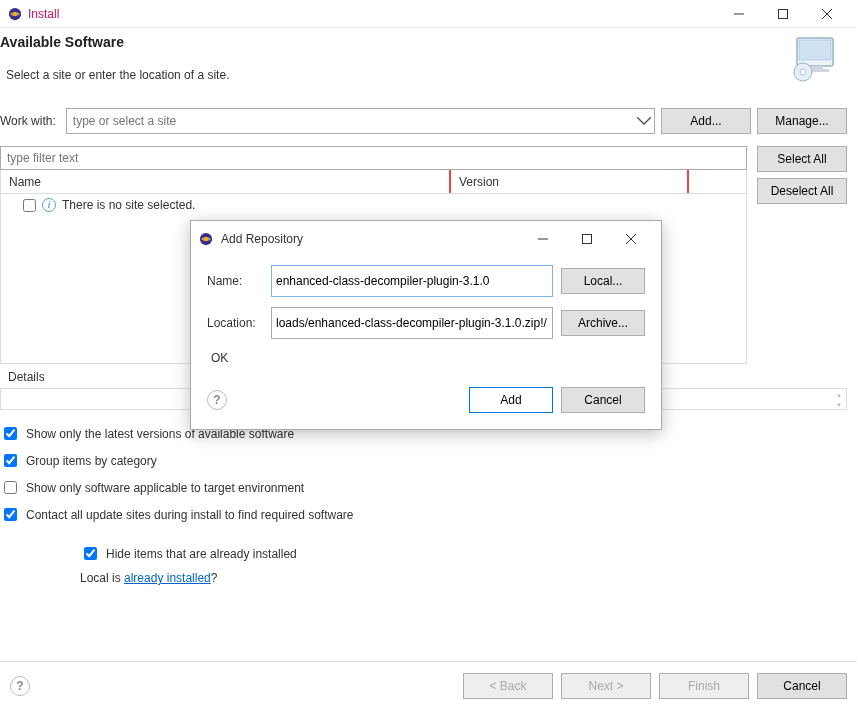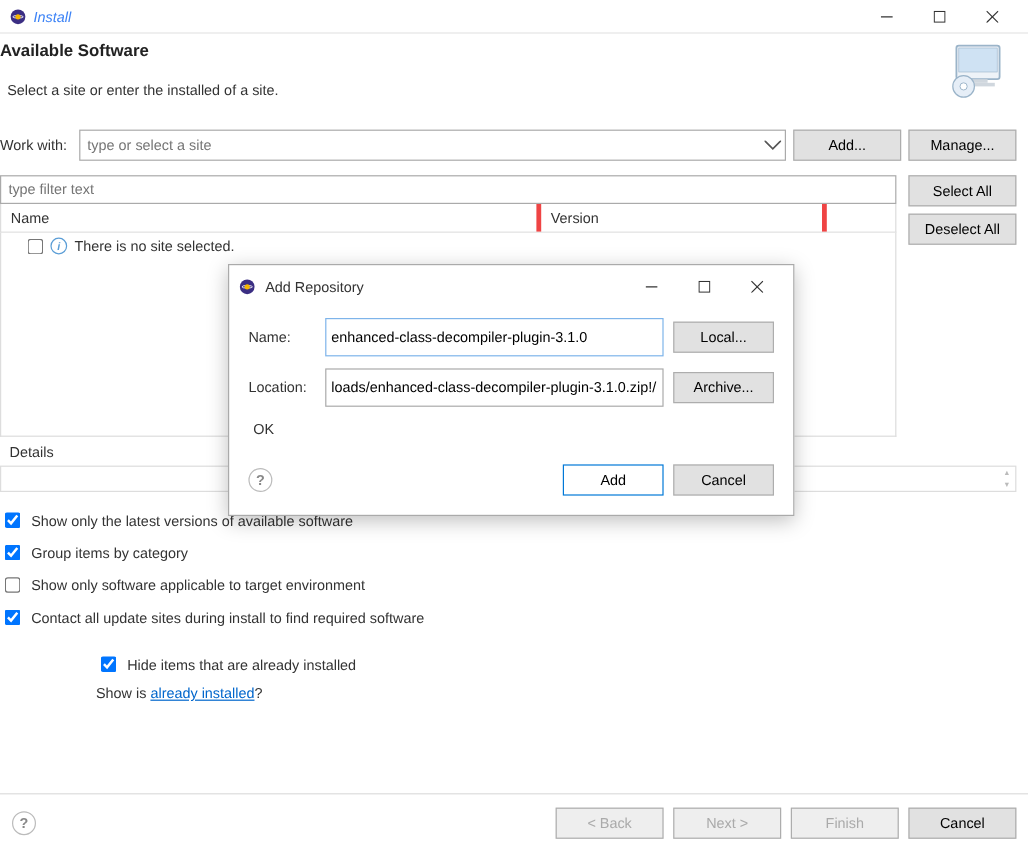--- a/index.html
+++ b/index.html
@@ -1,21 +1,21 @@
 <!DOCTYPE html>
 <html><head>
 <meta charset="utf-8">
 <style>
 * { box-sizing: border-box; font-family: "Segoe UI", Tahoma, sans-serif; font-size: 12px; }
 body { margin: 0; background: #fff; color: #333; width: 857px; height: 709px; overflow: hidden; position: relative; }
 
 
 .titlebar { height: 28px; display: flex; align-items: center; padding: 0 8px; border-bottom: 1px solid #e5e5e5; }
 .titlebar .eclipse-icon { width: 14px; height: 14px; margin-right: 6px; }
-.titlebar .title { color: #3b82f6; font-style: italic; }
+.titlebar .title { color: #be185d; }
 .titlebar .spacer { flex: 1; }
 .winbtn { width: 44px; height: 28px; display: flex; align-items: center; justify-content: center; color: #555; }
 .winbtn svg { width: 10px; height: 10px; }
 
 
 .header { padding: 6px 10px 10px 0; display: flex; align-items: flex-start; }
 .header-text { flex: 1; }
 .header-title { font-size: 14px; font-weight: bold; color: #222; margin-bottom: 18px; }
 .header-sub { color: #333; margin-left: 6px; }
 .install-icon { width: 54px; height: 50px; margin-right: 6px; }
@@ -26,21 +26,21 @@
 .combo { position: relative; flex: 1; }
 .combo input { width: 100%; height: 26px; border: 1px solid #aaa; padding: 0 24px 0 6px; color: #888; }
 .combo .arrow { position: absolute; right: 4px; top: 50%; transform: translateY(-50%); width: 14px; height: 14px; display: flex; align-items: center; justify-content: center; pointer-events: none; }
 .btn { height: 26px; min-width: 90px; background: #e1e1e1; border: 1px solid #adadad; padding: 0 10px; cursor: pointer; }
 
 
 .filterrow { display: flex; align-items: flex-start; gap: 10px; padding: 6px 10px 0 0; }
 .filter-left { flex: 1; }
 .filter-input { width: 100%; height: 24px; border: 1px solid #aaa; padding: 0 6px; color: #888; }
 .treehead { display: flex; border: 1px solid #ddd; border-top: none; height: 24px; background: #fff; }
-.treehead .col { padding: 3px 8px; border-right: 4px solid #ef4444; display: flex; align-items: center; }
+.treehead .col { padding: 3px 8px; border-right: 2px solid #ef4444; display: flex; align-items: center; }
 .treehead .col.name { flex: 0 0 450px; }
 .treehead .col.ver { flex: 0 0 238px; }
 .treehead .spacer { flex: 1; }
 .treebody { border: 1px solid #ddd; border-top: none; height: 170px; background: #fff; position: relative; }
 .treerow { display: flex; align-items: center; height: 22px; padding-left: 22px; gap: 6px; }
 .treerow input[type=checkbox] { margin: 0; }
 .treerow .info { width: 14px; height: 14px; border: 1px solid #5a9dd6; border-radius: 50%; display: flex; align-items: center; justify-content: center; font-size: 9px; font-style: italic; color: #5a9dd6; font-weight: bold; }
 .side-buttons { display: flex; flex-direction: column; gap: 6px; }
 
 
@@ -104,21 +104,21 @@
       <svg viewBox="0 0 10 10">
         <line x1="0" y1="0" x2="10" y2="10" stroke="#333" stroke-width="1"></line>
         <line x1="10" y1="0" x2="0" y2="10" stroke="#333" stroke-width="1"></line>
       </svg>
     </div>
 </div>
 
 <div class="header">
   <div class="header-text">
     <div class="header-title">Available Software</div>
-    <div class="header-sub">Select a site or enter the installed of a site.</div>
+    <div class="header-sub">Select a site or enter the location of a site.</div>
   </div>
   <svg class="install-icon" viewBox="0 0 54 50">
     <rect x="10" y="4" width="36" height="28" rx="2" fill="#eef3f8" stroke="#9bb4c9" stroke-width="1.5"></rect>
     <rect x="12" y="6" width="32" height="20" fill="#cfe2f3" stroke="#9bb4c9" stroke-width="0.5"></rect>
     <rect x="20" y="32" width="16" height="3" fill="#d0d7de"></rect>
     <rect x="14" y="35" width="28" height="3" fill="#d0d7de"></rect>
     <circle cx="16" cy="38" r="9" fill="#e6eef7" stroke="#9bb4c9" stroke-width="1"></circle>
     <circle cx="16" cy="38" r="3" fill="#fff" stroke="#9bb4c9" stroke-width="0.8"></circle>
   </svg>
 </div>
@@ -185,21 +185,21 @@
         <input type="checkbox" id="ck-contact" checked="" style="">
         <span>Contact all update sites during install to find required software</span>
       </label>
   </div>
   <div class="checks-col" style="margin-left:80px;">
     <label>
         <input type="checkbox" id="ck-hide" checked="" style="">
         <span>Hide items that are already installed</span>
       </label>
     <div>
-      <span>Show is </span><a class="link">already installed</a><span>?</span>
+      <span>Local is </span><a class="link">already installed</a><span>?</span>
     </div>
   </div>
 </div>
 
 <div class="bottombar">
   <div class="help">?</div>
   <div class="spacer"></div>
   <button class="btn disabled">&lt; Back</button>
   <button class="btn disabled">Next &gt;</button>
   <button class="btn disabled">Finish</button>

